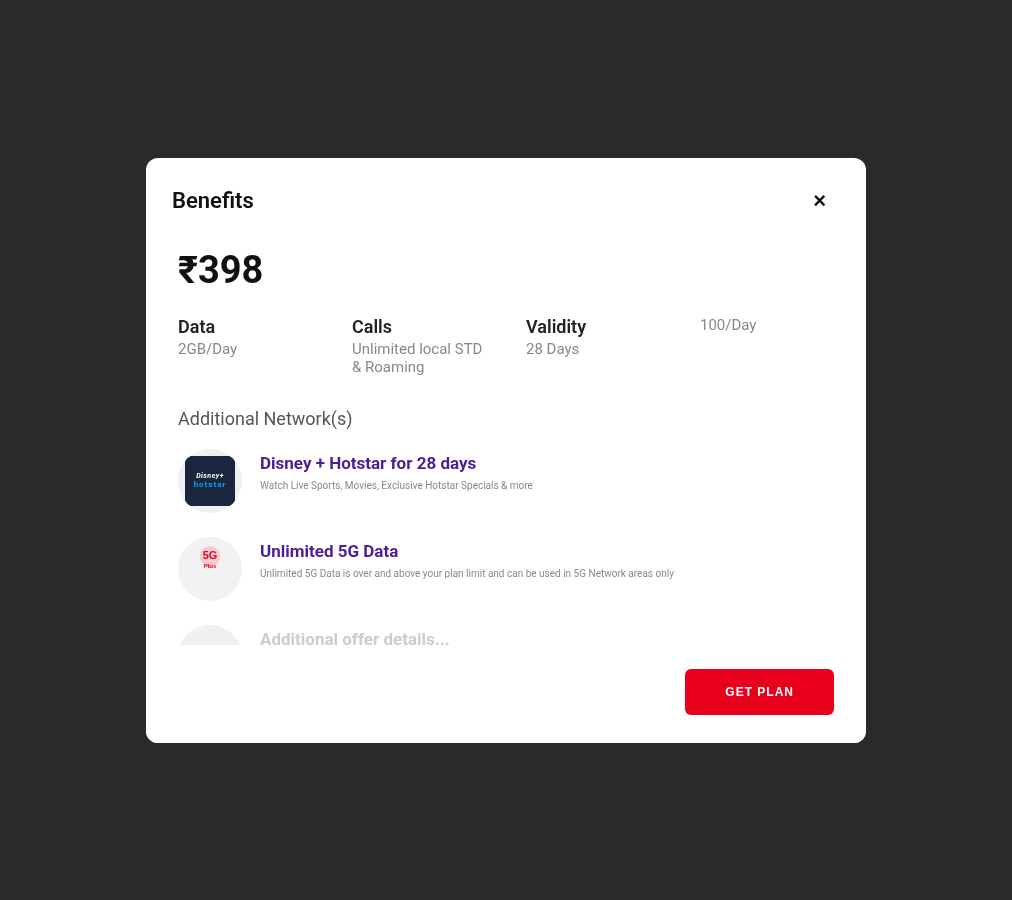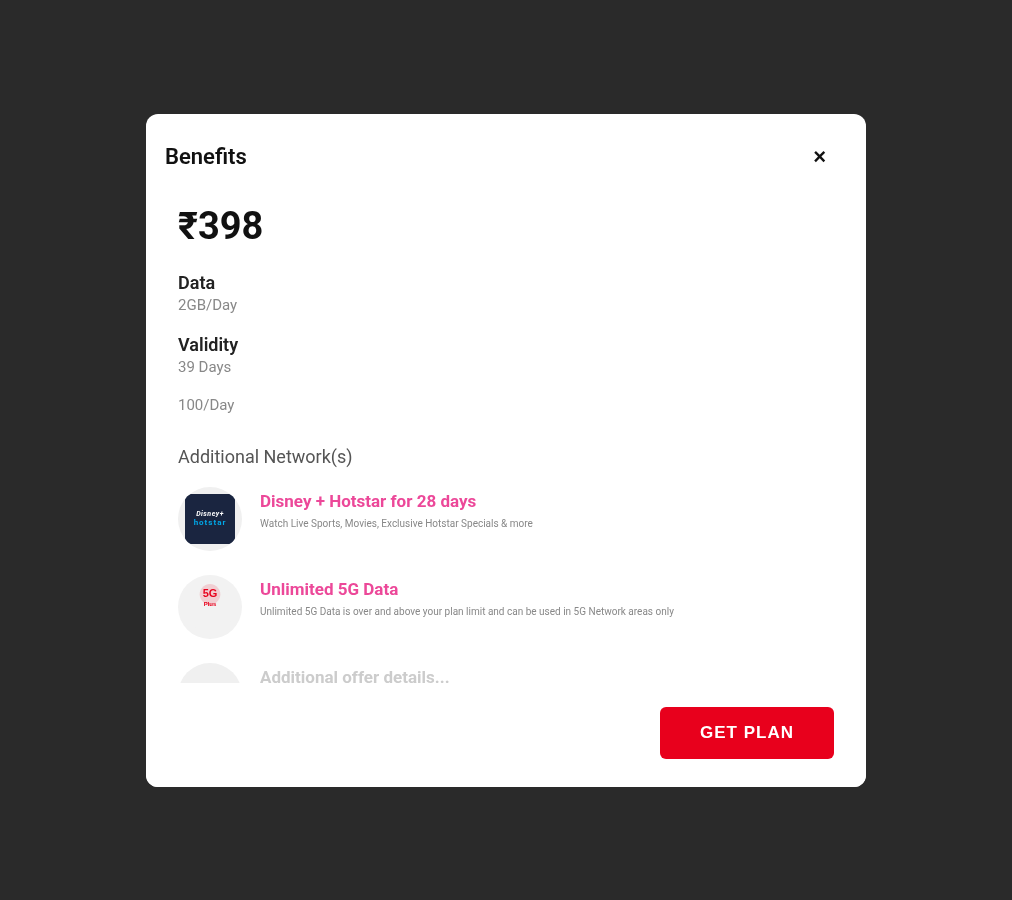--- a/index.html
+++ b/index.html
@@ -31,21 +31,21 @@
       position: relative;
       display: flex;
       flex-direction: column;
       overflow: hidden;
     }
 
     .modal-header {
       display: flex;
       align-items: center;
       justify-content: space-between;
-      padding: 28px 32px 16px 19px;
+      padding: 28px 32px 16px 26px;
       flex-shrink: 0;
     }
 
     .modal-title {
       font-size: 22px;
       font-weight: 600;
       color: #111;
     }
 
     .close-btn {
@@ -80,21 +80,21 @@
     .price {
       font-size: 38px;
       font-weight: 700;
       color: #111;
       margin-bottom: 24px;
       margin-top: 16px;
     }
 
     .benefits-grid {
       display: grid;
-      grid-template-columns: 1fr;
+      grid-template-columns: 1fr 1fr 1fr 1fr;
       gap: 20px 40px;
       margin-bottom: 32px;
     }
 
     .benefit-item-label {
       font-size: 18px;
       font-weight: 600;
       color: #222;
       margin-bottom: 3px;
     }
@@ -176,21 +176,21 @@
     }
 
     .addon-content {
       flex: 1;
       padding-top: 4px;
     }
 
     .addon-name {
       font-size: 17px;
       font-weight: 700;
-      color: #ec4899;
+      color: #4c1d95;
       margin-bottom: 5px;
     }
 
     .addon-desc {
       font-size: 10px;
       color: #888;
       line-height: 1.5;
     }
 
     .modal-footer {
@@ -200,21 +200,21 @@
       flex-shrink: 0;
       background: #fff;
     }
 
     .get-plan-btn {
       background: #e8001c;
       color: #fff;
       border: none;
       border-radius: 6px;
       padding: 16px 40px;
-      font-size: 17px;
+      font-size: 12px;
       font-weight: 700;
       letter-spacing: 1px;
       cursor: pointer;
       text-transform: uppercase;
     }
 
     
     .addon-partial {
       height: 20px;
       overflow: hidden;
@@ -236,24 +236,28 @@
 
       <div class="price">₹398</div>
 
       <div class="benefits-grid">
 
         <div class="benefit-item">
           <div class="benefit-item-label">Data</div>
           <div class="benefit-item-value">2GB/Day</div>
         </div>
 
+        <div class="benefit-item">
+          <div class="benefit-item-label">Calls</div>
+          <div class="benefit-item-value">Unlimited local STD &amp; Roaming</div>
+        </div>
 
         <div class="benefit-item">
           <div class="benefit-item-label">Validity</div>
-          <div class="benefit-item-value">39 Days</div>
+          <div class="benefit-item-value">28 Days</div>
         </div>
 
         <div class="benefit-item">
           <div class="benefit-item-value">100/Day</div>
         </div>
       </div>
 
       <div class="additional-title">Additional Network(s)</div>
 
       <div class="addon-item">

